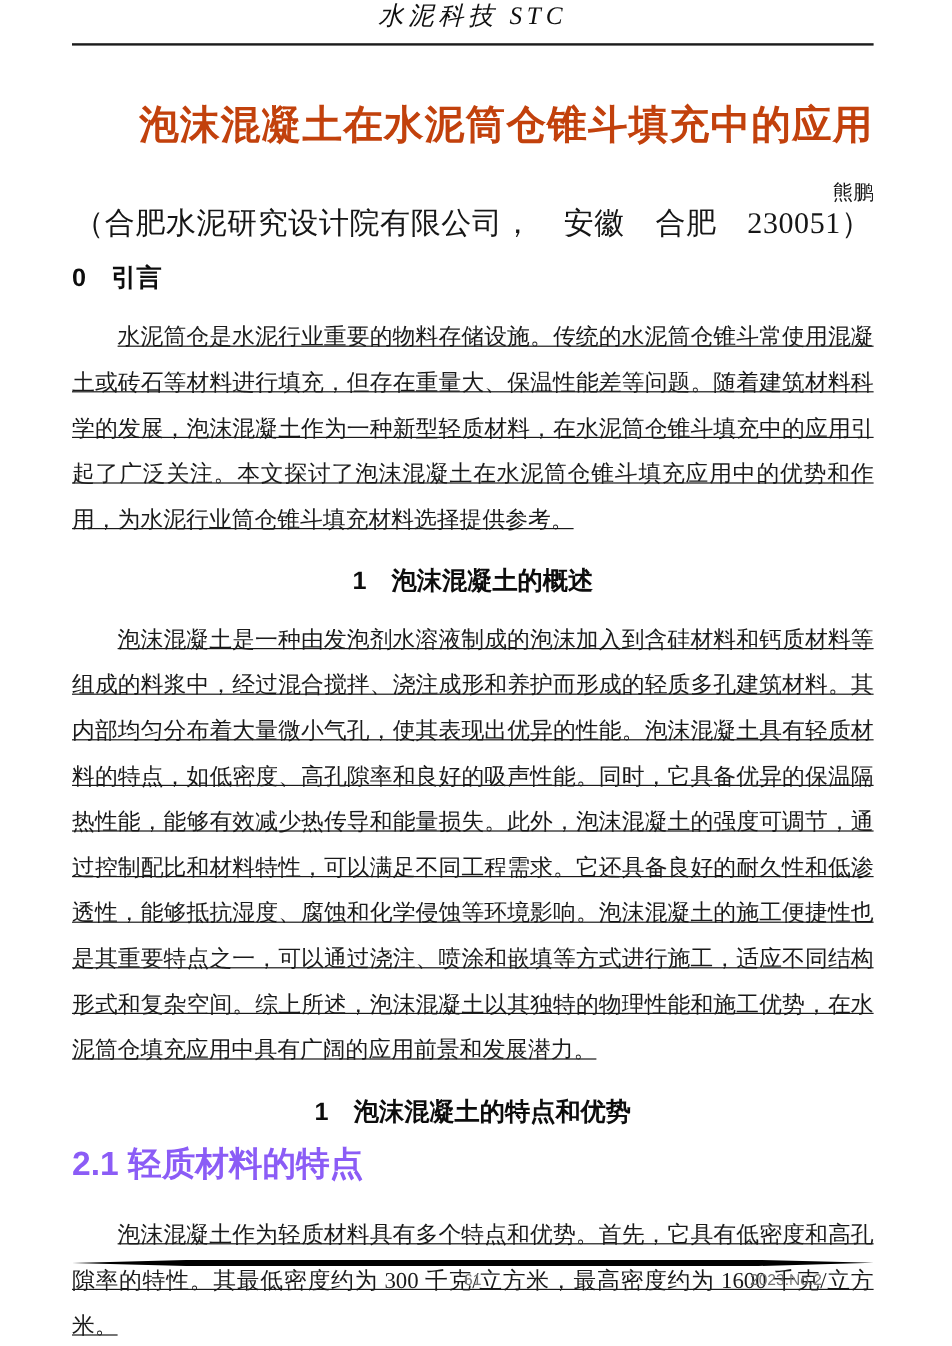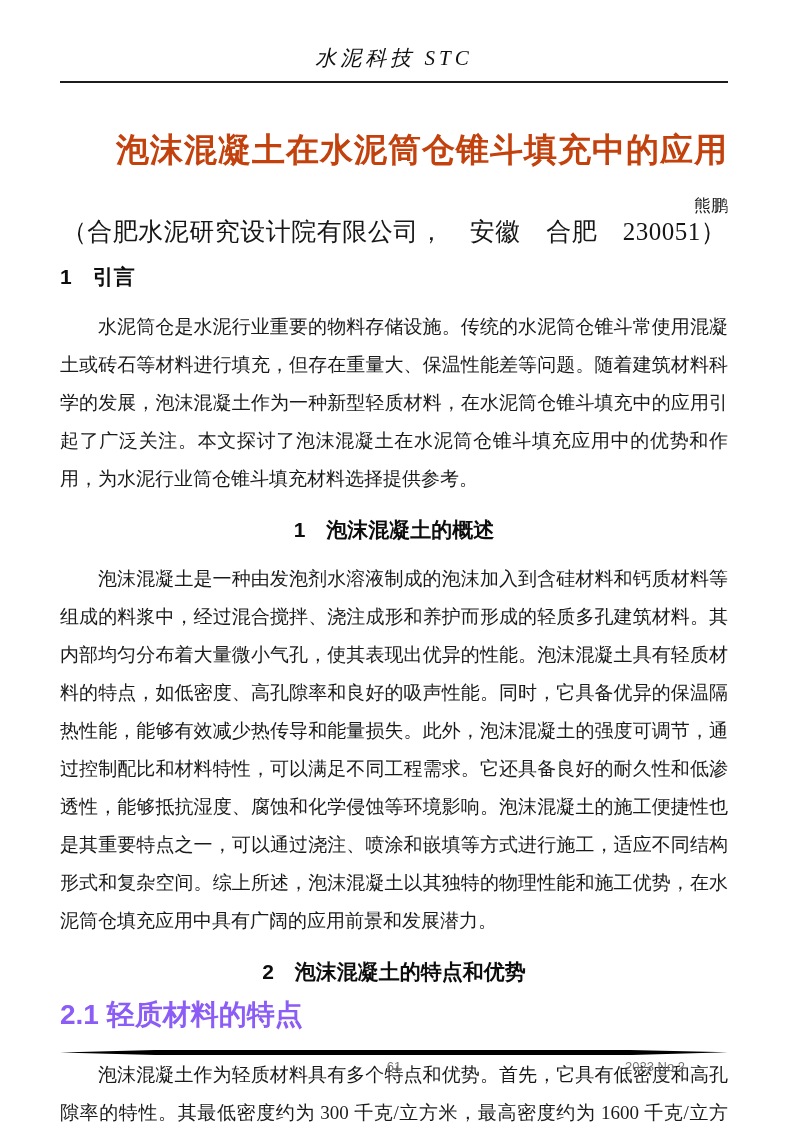--- a/index.html
+++ b/index.html
@@ -14,21 +14,20 @@
     background: #ffffff;
     color: #161616;
     font-family: "Liberation Serif", "DejaVu Serif", serif;
     overflow: hidden;
   }
   .content {
     margin: 0 60px;
     width: 668px;
   }
   .journal-header {
-    padding-top: 45px;
     text-align: center;
     font-size: 21px;
     line-height: 27px;
     font-style: italic;
     letter-spacing: 4px;
     color: #101010;
   }
   .header-rule {
     margin-top: 9px;
     border: none;
@@ -77,20 +76,21 @@
     line-height: 26px;
     color: #8b5cf6;
   }
   .paragraph {
     margin-top: 4px;
     font-size: 19px;
     line-height: 38px;
     text-align: justify;
     text-indent: 2em;
     color: #1a1a1a;
+    text-decoration: underline;
   }
   .paragraph.last {
     margin-top: 2px;
   }
   .footer {
     position: absolute;
     left: 60px;
     top: 1049px;
     width: 668px;
   }
@@ -127,29 +127,29 @@
     <div class="journal-header">水泥科技 STC</div>
 
     <hr class="header-rule">
 
     <h1 class="article-title">泡沫混凝土在水泥筒仓锥斗填充中的应用</h1>
 
     <div class="author">熊鹏</div>
 
     <div class="affiliation">（合肥水泥研究设计院有限公司，　安徽　合肥　230051）</div>
 
-    <h2 class="section-heading">1　引言</h2>
+    <h2 class="section-heading">0　引言</h2>
 
     <p class="paragraph">水泥筒仓是水泥行业重要的物料存储设施。传统的水泥筒仓锥斗常使用混凝土或砖石等材料进行填充，但存在重量大、保温性能差等问题。随着建筑材料科学的发展，泡沫混凝土作为一种新型轻质材料，在水泥筒仓锥斗填充中的应用引起了广泛关注。本文探讨了泡沫混凝土在水泥筒仓锥斗填充应用中的优势和作用，为水泥行业筒仓锥斗填充材料选择提供参考。</p>
 
     <h2 class="section-heading tight">1　泡沫混凝土的概述</h2>
 
     <p class="paragraph">泡沫混凝土是一种由发泡剂水溶液制成的泡沫加入到含硅材料和钙质材料等组成的料浆中，经过混合搅拌、浇注成形和养护而形成的轻质多孔建筑材料。其内部均匀分布着大量微小气孔，使其表现出优异的性能。泡沫混凝土具有轻质材料的特点，如低密度、高孔隙率和良好的吸声性能。同时，它具备优异的保温隔热性能，能够有效减少热传导和能量损失。此外，泡沫混凝土的强度可调节，通过控制配比和材料特性，可以满足不同工程需求。它还具备良好的耐久性和低渗透性，能够抵抗湿度、腐蚀和化学侵蚀等环境影响。泡沫混凝土的施工便捷性也是其重要特点之一，可以通过浇注、喷涂和嵌填等方式进行施工，适应不同结构形式和复杂空间。综上所述，泡沫混凝土以其独特的物理性能和施工优势，在水泥筒仓填充应用中具有广阔的应用前景和发展潜力。</p>
 
-    <h2 class="section-heading tight">2　泡沫混凝土的特点和优势</h2>
+    <h2 class="section-heading tight">1　泡沫混凝土的特点和优势</h2>
 
     <h3 class="subsection-heading">2.1 轻质材料的特点</h3>
 
     <p class="paragraph last">泡沫混凝土作为轻质材料具有多个特点和优势。首先，它具有低密度和高孔隙率的特性。其最低密度约为 300 千克/立方米，最高密度约为 1600 千克/立方米。</p>
 
   </div>
 
   <div class="footer">
     <svg class="footer-bar" width="668" height="7" viewBox="0 0 668 7" xmlns="http://www.w3.org/2000/svg">
       <polygon points="0,3.5 95,1.1 570,0.9 668,3.3 572,6 95,5.9" fill="#000000"></polygon>

